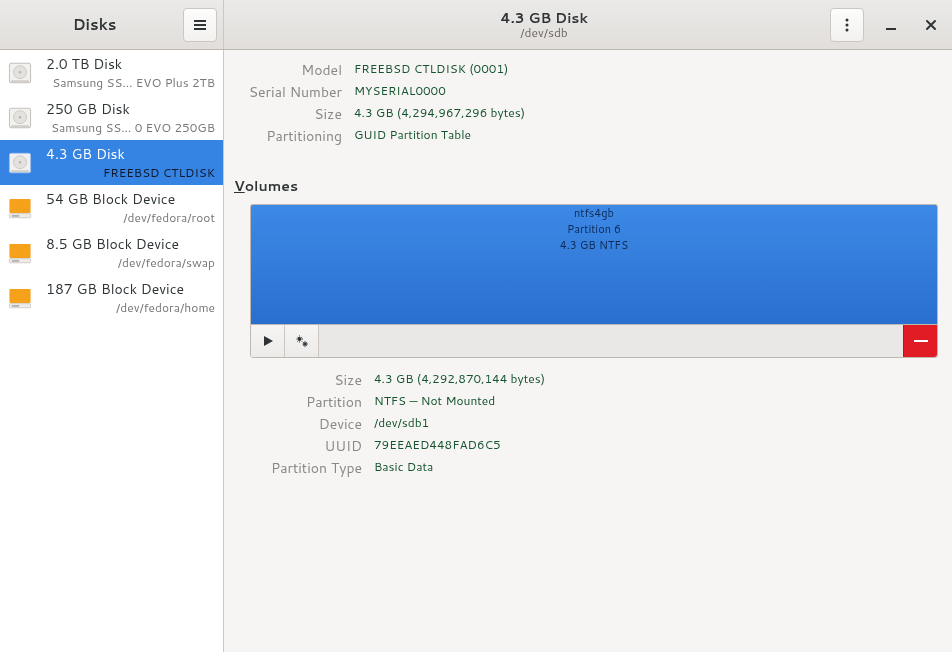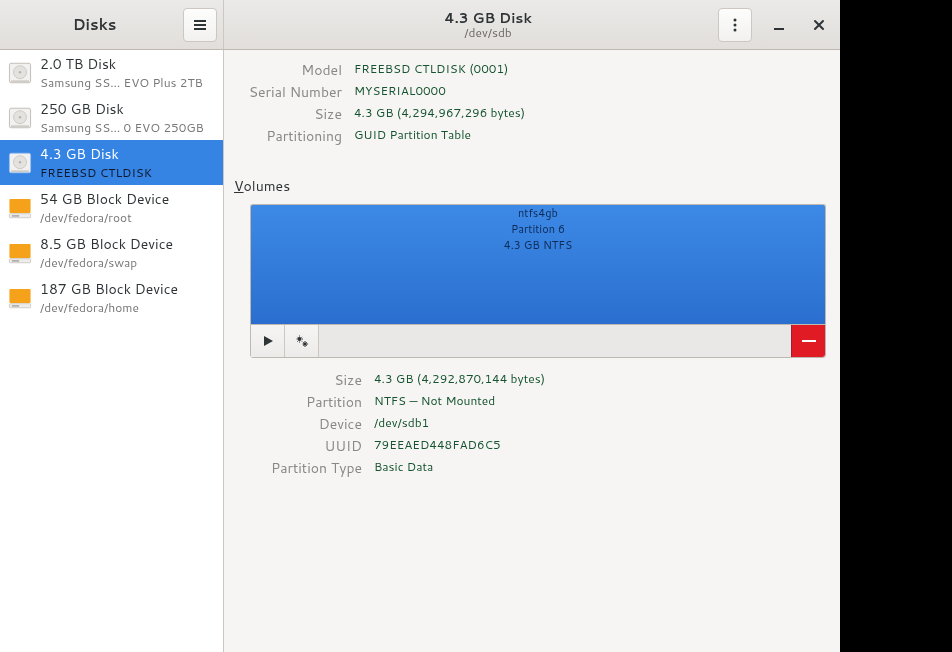--- a/index.html
+++ b/index.html
@@ -4,21 +4,21 @@
 <style>
   * { box-sizing: border-box; }
   body {
     margin: 0;
     font-family: Cantarell, -apple-system, BlinkMacSystemFont, "Segoe UI", sans-serif;
     font-size: 14px;
     background: #000;
     color: #2e3436;
   }
   .window {
-    width: 840px;
+    width: 952px;
     height: 652px;
     background: #f6f5f4;
     display: flex;
     flex-direction: column;
     position: relative;
   }
   
   .headerbar {
     height: 50px;
     display: flex;
@@ -86,33 +86,33 @@
   .sidebar {
     width: 224px;
     background: #fff;
     border-right: 1px solid #cdc7c2;
     overflow-y: auto;
   }
   .disk-item {
     display: flex;
     align-items: center;
     padding: 4px 8px 4px 6px;
-    gap: 6px;
+    gap: 12px;
     cursor: pointer;
     white-space: nowrap;
   }
   .disk-item .icon-wrap {
     width: 28px;
     height: 28px;
     flex-shrink: 0;
     display:flex; align-items:center; justify-content:center;
   }
   .disk-texts { overflow: hidden; flex:1; min-width:0; }
   .disk-title { font-size: 14px; font-weight: 400; overflow:hidden; text-overflow:ellipsis;}
-  .disk-sub { font-size: 12px; color: #777; overflow:hidden; text-overflow:ellipsis;}
+  .disk-sub { font-size: 12px; color: #777; overflow:hidden; text-overflow:ellipsis;text-align:right;}
   .disk-item.selected {
     background: #3584e4;
     color: #fff;
   }
   .disk-item.selected .disk-sub { color: #0f172a; }
   
   .hdd-svg { width:26px; height:26px; }
   .block-svg { width:26px; height:26px; }
   
   .detail {
@@ -124,21 +124,21 @@
   .info-grid {
     display: grid;
     grid-template-columns: 108px 1fr;
     column-gap: 12px;
     row-gap: 2px;
     margin-bottom: 30px;
   }
   .info-label { text-align: right; color: #888; font-size: 14px;}
   .info-value { font-size: 12px; color:#14532d;}
   .section-title {
-    font-weight: 400;
+    font-weight: 700;
     font-size: 14px;
     margin: 6px 0 8px 0;
   }
   .section-title .underline { text-decoration: underline; text-decoration-thickness:1px;}
   .volumes-box { padding-left: 16px; }
   .partition-map {
     height: 120px;
     border: 1px solid #bfb8b1;
     border-bottom: none;
     border-radius: 3px 3px 0 0;

